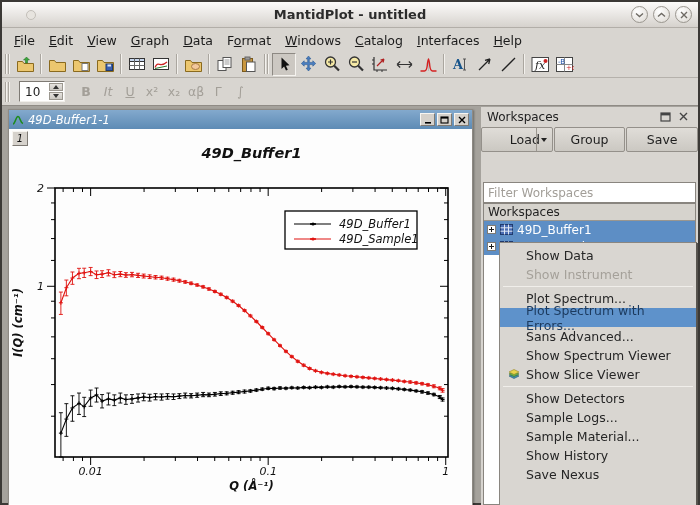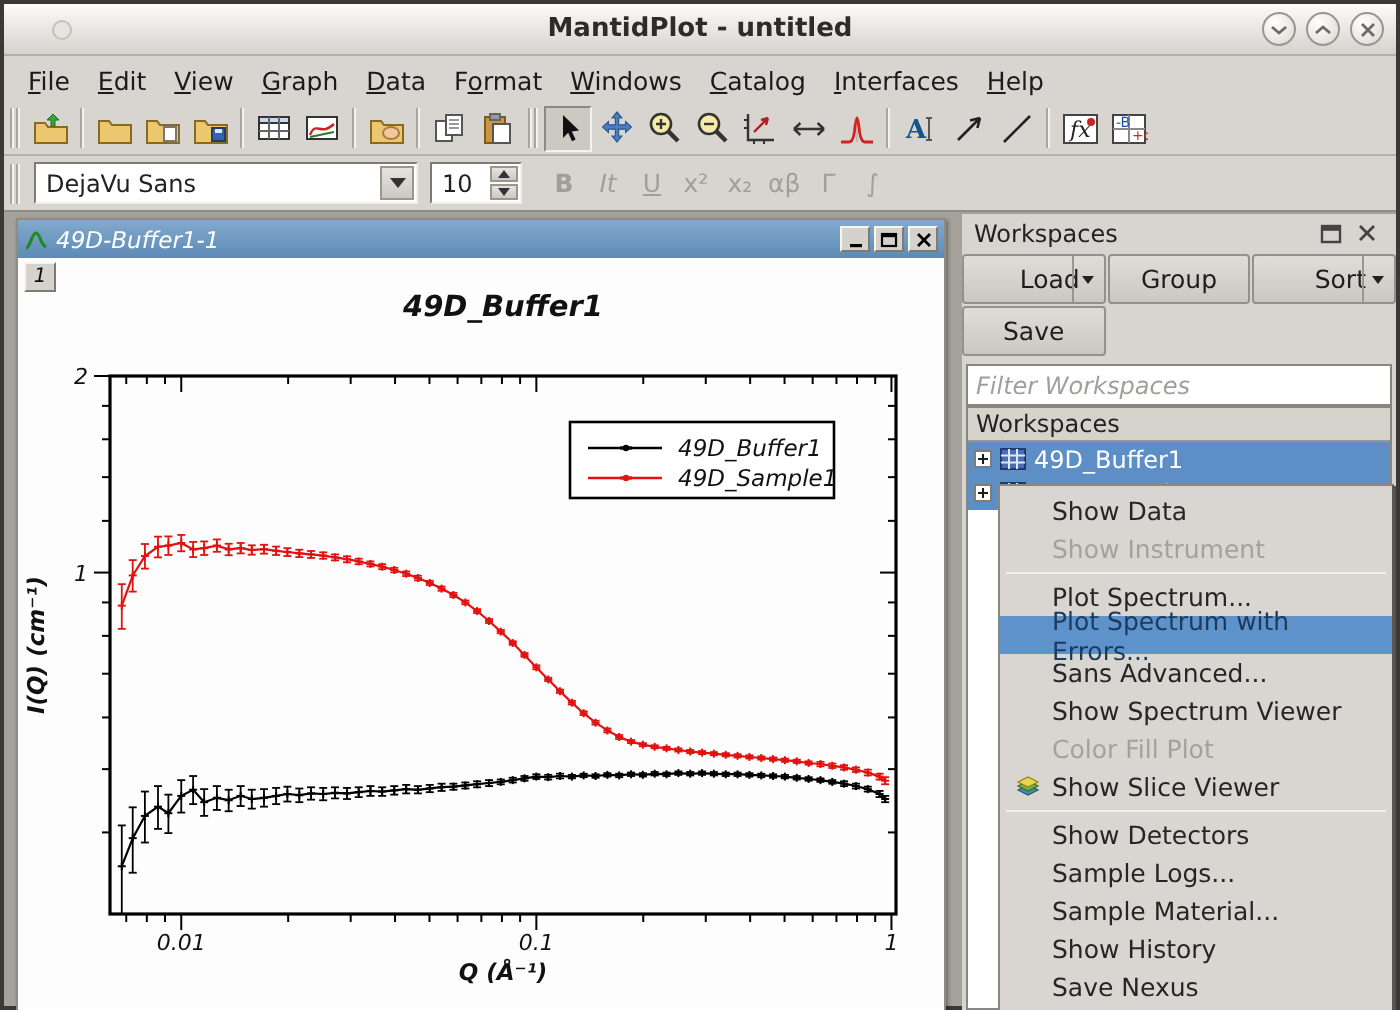--- a/index.html
+++ b/index.html
@@ -84,21 +84,21 @@
   .dock-float{right:26px;}.dock-close{right:8px;}
   .dock-btns{display:grid;grid-template-columns:1fr 1fr 1fr;grid-auto-rows:25px;gap:1px;padding:1px 0;}
   .dbtn{background:linear-gradient(#e0ddd8,#cbc8c2);border:1px solid #94908a;border-radius:2px;
     display:flex;align-items:center;justify-content:center;font-size:12.5px;color:#1e1e1e;position:relative;}
   .dbtn.has-arrow{justify-content:center;padding-left:16px;}
   .darr{position:absolute;right:0;top:0;bottom:0;width:16px;border-left:1px solid #9b968f;
     display:flex;align-items:center;justify-content:center;}
   .darr::after{content:"";width:0;height:0;border-left:3.5px solid transparent;border-right:3.5px solid transparent;border-top:4.5px solid #222;}
   .blank-cell{background:#d8d5d0;}
   .filter{display:block;width:213px;height:21px;margin:3px 2px 4px 2px;border:1px solid #89857f;
-    background:#fff;font-family:inherit;font-size:12px;padding:0 4px;color:#222;font-style:italic;}
+    background:#fff;font-family:inherit;font-size:12px;padding:0 4px;color:#222;}
   .filter::placeholder{color:#a29e98;}
   .tree{position:absolute;left:2px;right:2px;top:96px;bottom:0;border:1px solid #89857f;background:#fff;}
   .tree-header{height:17px;background:#d6d3cd;border-bottom:1px solid #9a968f;
     font-size:12px;color:#222;display:flex;align-items:center;padding-left:4px;}
   .tree-row{height:17px;display:flex;align-items:center;font-size:12px;color:#1b1b1b;padding-left:3px;gap:4px;}
   .tree-row.sel{background:#5d8ec5;color:#fff;}
   .expander{width:9px;height:9px;background:#fff;border:1px solid #7f7b75;position:relative;flex:none;}
   .expander::before,.expander::after{content:"";position:absolute;background:#1a1a1a;}
   .expander::before{left:1px;right:1px;top:3px;height:1px;}
   .expander::after{top:1px;bottom:1px;left:3px;width:1px;}
@@ -290,26 +290,20 @@
           <rect x="1.5" y="1.5" width="16" height="14" fill="#fff" stroke="#444"></rect>
           <path d="M1.5 8.5 h16 M9.5 1.5 v14" stroke="#888"></path>
           <text x="3" y="7.5" font-size="7" fill="#1d4ea8">-B</text>
           <text x="11" y="14" font-size="7" fill="#c22">+c</text>
         </svg>
     </span>
   </div>
 
   <div class="toolbar tb2">
     <span class="thandle"></span>
-    <span class="font-combo">
-      <span class="val">DejaVu Sans</span>
-      <span class="combo-arrow">
-          <span class="tri-down"></span>
-        </span>
-    </span>
     <span class="size-spin">
       <span class="val">10</span>
       <span class="spin-col">
         <span class="spin-btn">
             <span class="tri-up-s"></span>
           </span>
         <span class="spin-btn">
             <span class="tri-down-s"></span>
           </span>
       </span>
@@ -1121,24 +1115,20 @@
               <path d="M1 1 L8 8 M8 1 L1 8" stroke="#444" stroke-width="1.4"></path>
             </svg>
         </span>
       </div>
       <div class="dock-btns">
         <div class="dbtn has-arrow">
           <span>Load</span>
           <span class="darr"></span>
         </div>
         <div class="dbtn">Group</div>
-        <div class="dbtn has-arrow">
-          <span>Sort</span>
-          <span class="darr"></span>
-        </div>
         <div class="dbtn">Save</div>
         <div class="blank-cell"></div>
       </div>
       <input class="filter" placeholder="Filter Workspaces" style="">
       <div class="tree">
         <div class="tree-header">Workspaces</div>
         <div class="tree-row sel">
           <span class="expander"></span>
           <svg width="13" height="11" viewBox="0 0 13 11">
               <rect x=".5" y=".5" width="12" height="10" fill="#4a6db3" stroke="#1f3a6e"></rect>
@@ -1177,24 +1167,20 @@
         <span>Plot Spectrum with Errors...</span>
       </div>
     <div class="cmi">
         <span class="cmi-icon"></span>
         <span>Sans Advanced...</span>
       </div>
     <div class="cmi">
         <span class="cmi-icon"></span>
         <span>Show Spectrum Viewer</span>
       </div>
-    <div class="cmi disabled">
-        <span class="cmi-icon"></span>
-        <span>Color Fill Plot</span>
-      </div>
     <div class="cmi">
       <span class="cmi-icon">
         <svg width="15" height="12" viewBox="0 0 15 12">
             <path d="M3 7 l5-2.5 5 2.5 -5 2.5 z" fill="#3f8fb0" stroke="#24586e" stroke-width=".6"></path>
             <path d="M3 5 l5-2.5 5 2.5 -5 2.5 z" fill="#6fb24a" stroke="#3c6e22" stroke-width=".6"></path>
             <path d="M3 3 l5-2.5 5 2.5 -5 2.5 z" fill="#e8d44d" stroke="#94811d" stroke-width=".6"></path>
           </svg>
       </span>
       <span>Show Slice Viewer</span>
     </div>

